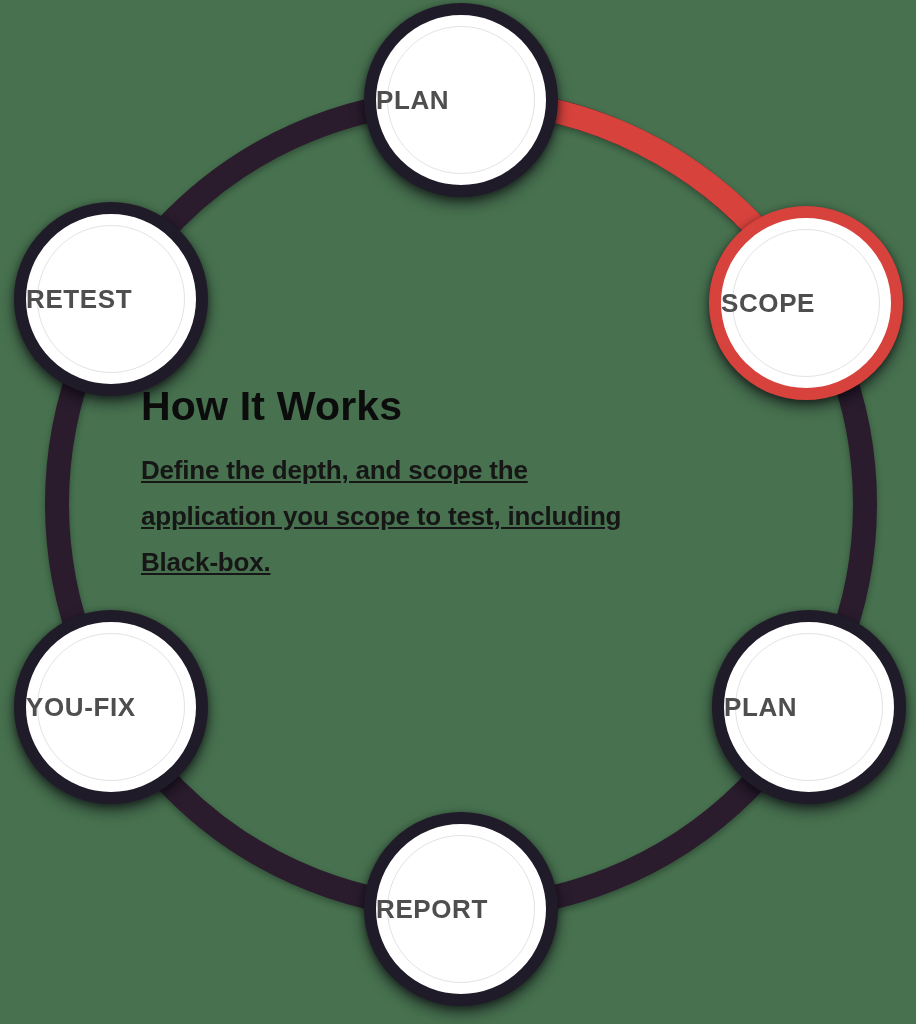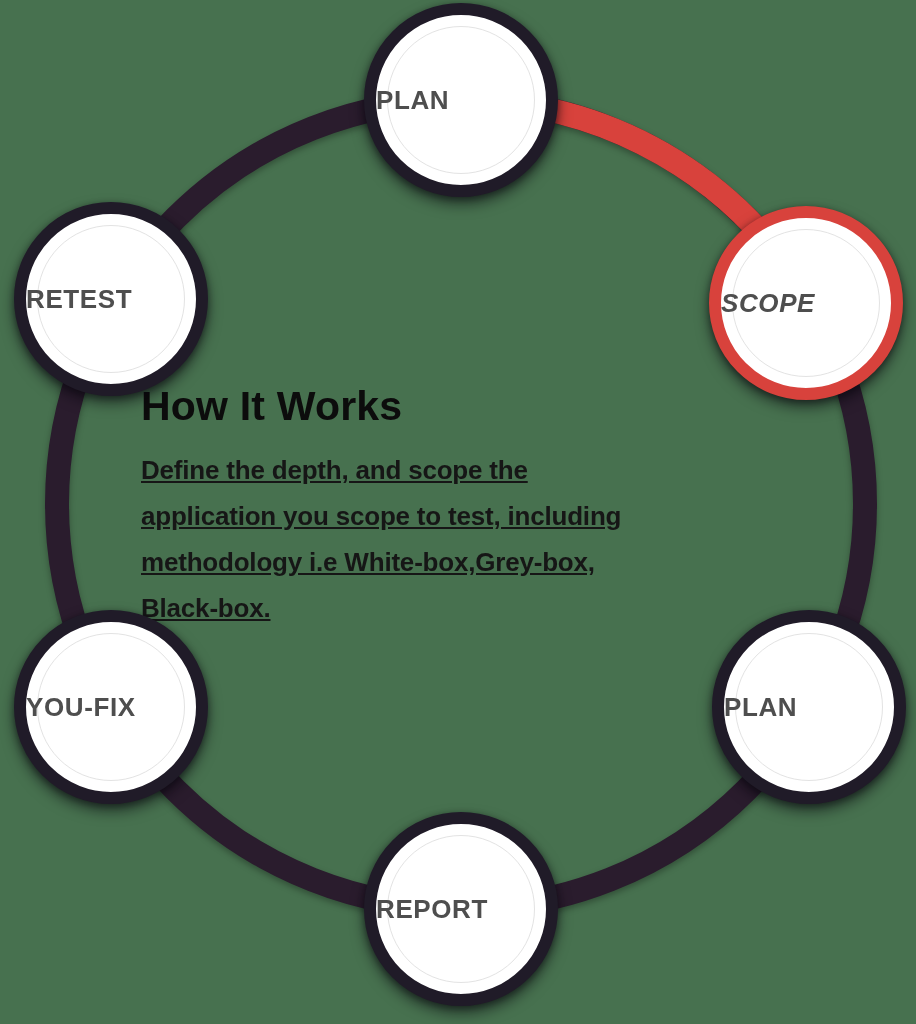--- a/index.html
+++ b/index.html
@@ -56,21 +56,21 @@
   }
   .node-label {
     position: relative;
     font-size: 26px;
     font-weight: 700;
     letter-spacing: 0.6px;
     color: var(--labelColor, #4E4E4E);
     white-space: nowrap;
   }
   .node-plan   { left: 364px; top: 3px;   }
-  .node-scope  { left: 709px; top: 206px; font-style: italic; }
+  .node-scope  { left: 709px; top: 206px; }
   .node-test   { left: 712px; top: 610px; }
   .node-report { left: 364px; top: 812px; }
   .node-youfix { left: 14px;  top: 610px; }
   .node-retest { left: 14px;  top: 202px; }
 
   .center-text {
     position: absolute;
     left: 461px;
     top: 385px;
     transform: translateX(-50%);
@@ -102,21 +102,20 @@
   <svg class="ring-svg" viewBox="0 0 916 1024" aria-hidden="true">
     <circle class="ring-track" cx="461" cy="504" r="404"></circle>
     <path class="ring-active" d="M 461 100 A 404 404 0 0 1 811 302"></path>
   </svg>
 
   <div class="center-text">
     <h1 class="title">How It Works</h1>
     <div class="desc">
       <div class="desc-line">Define the depth, and scope the</div>
       <div class="desc-line">application you scope to test, including</div>
-      <div class="desc-line">methodology i.e White-box,Grey-box,</div>
       <div class="desc-line">Black-box.</div>
     </div>
   </div>
 
   <div class="node node-plan">
     <div class="inner-ring"></div>
     <span class="node-label">PLAN</span>
   </div>
 
   <div class="node node-scope active">

